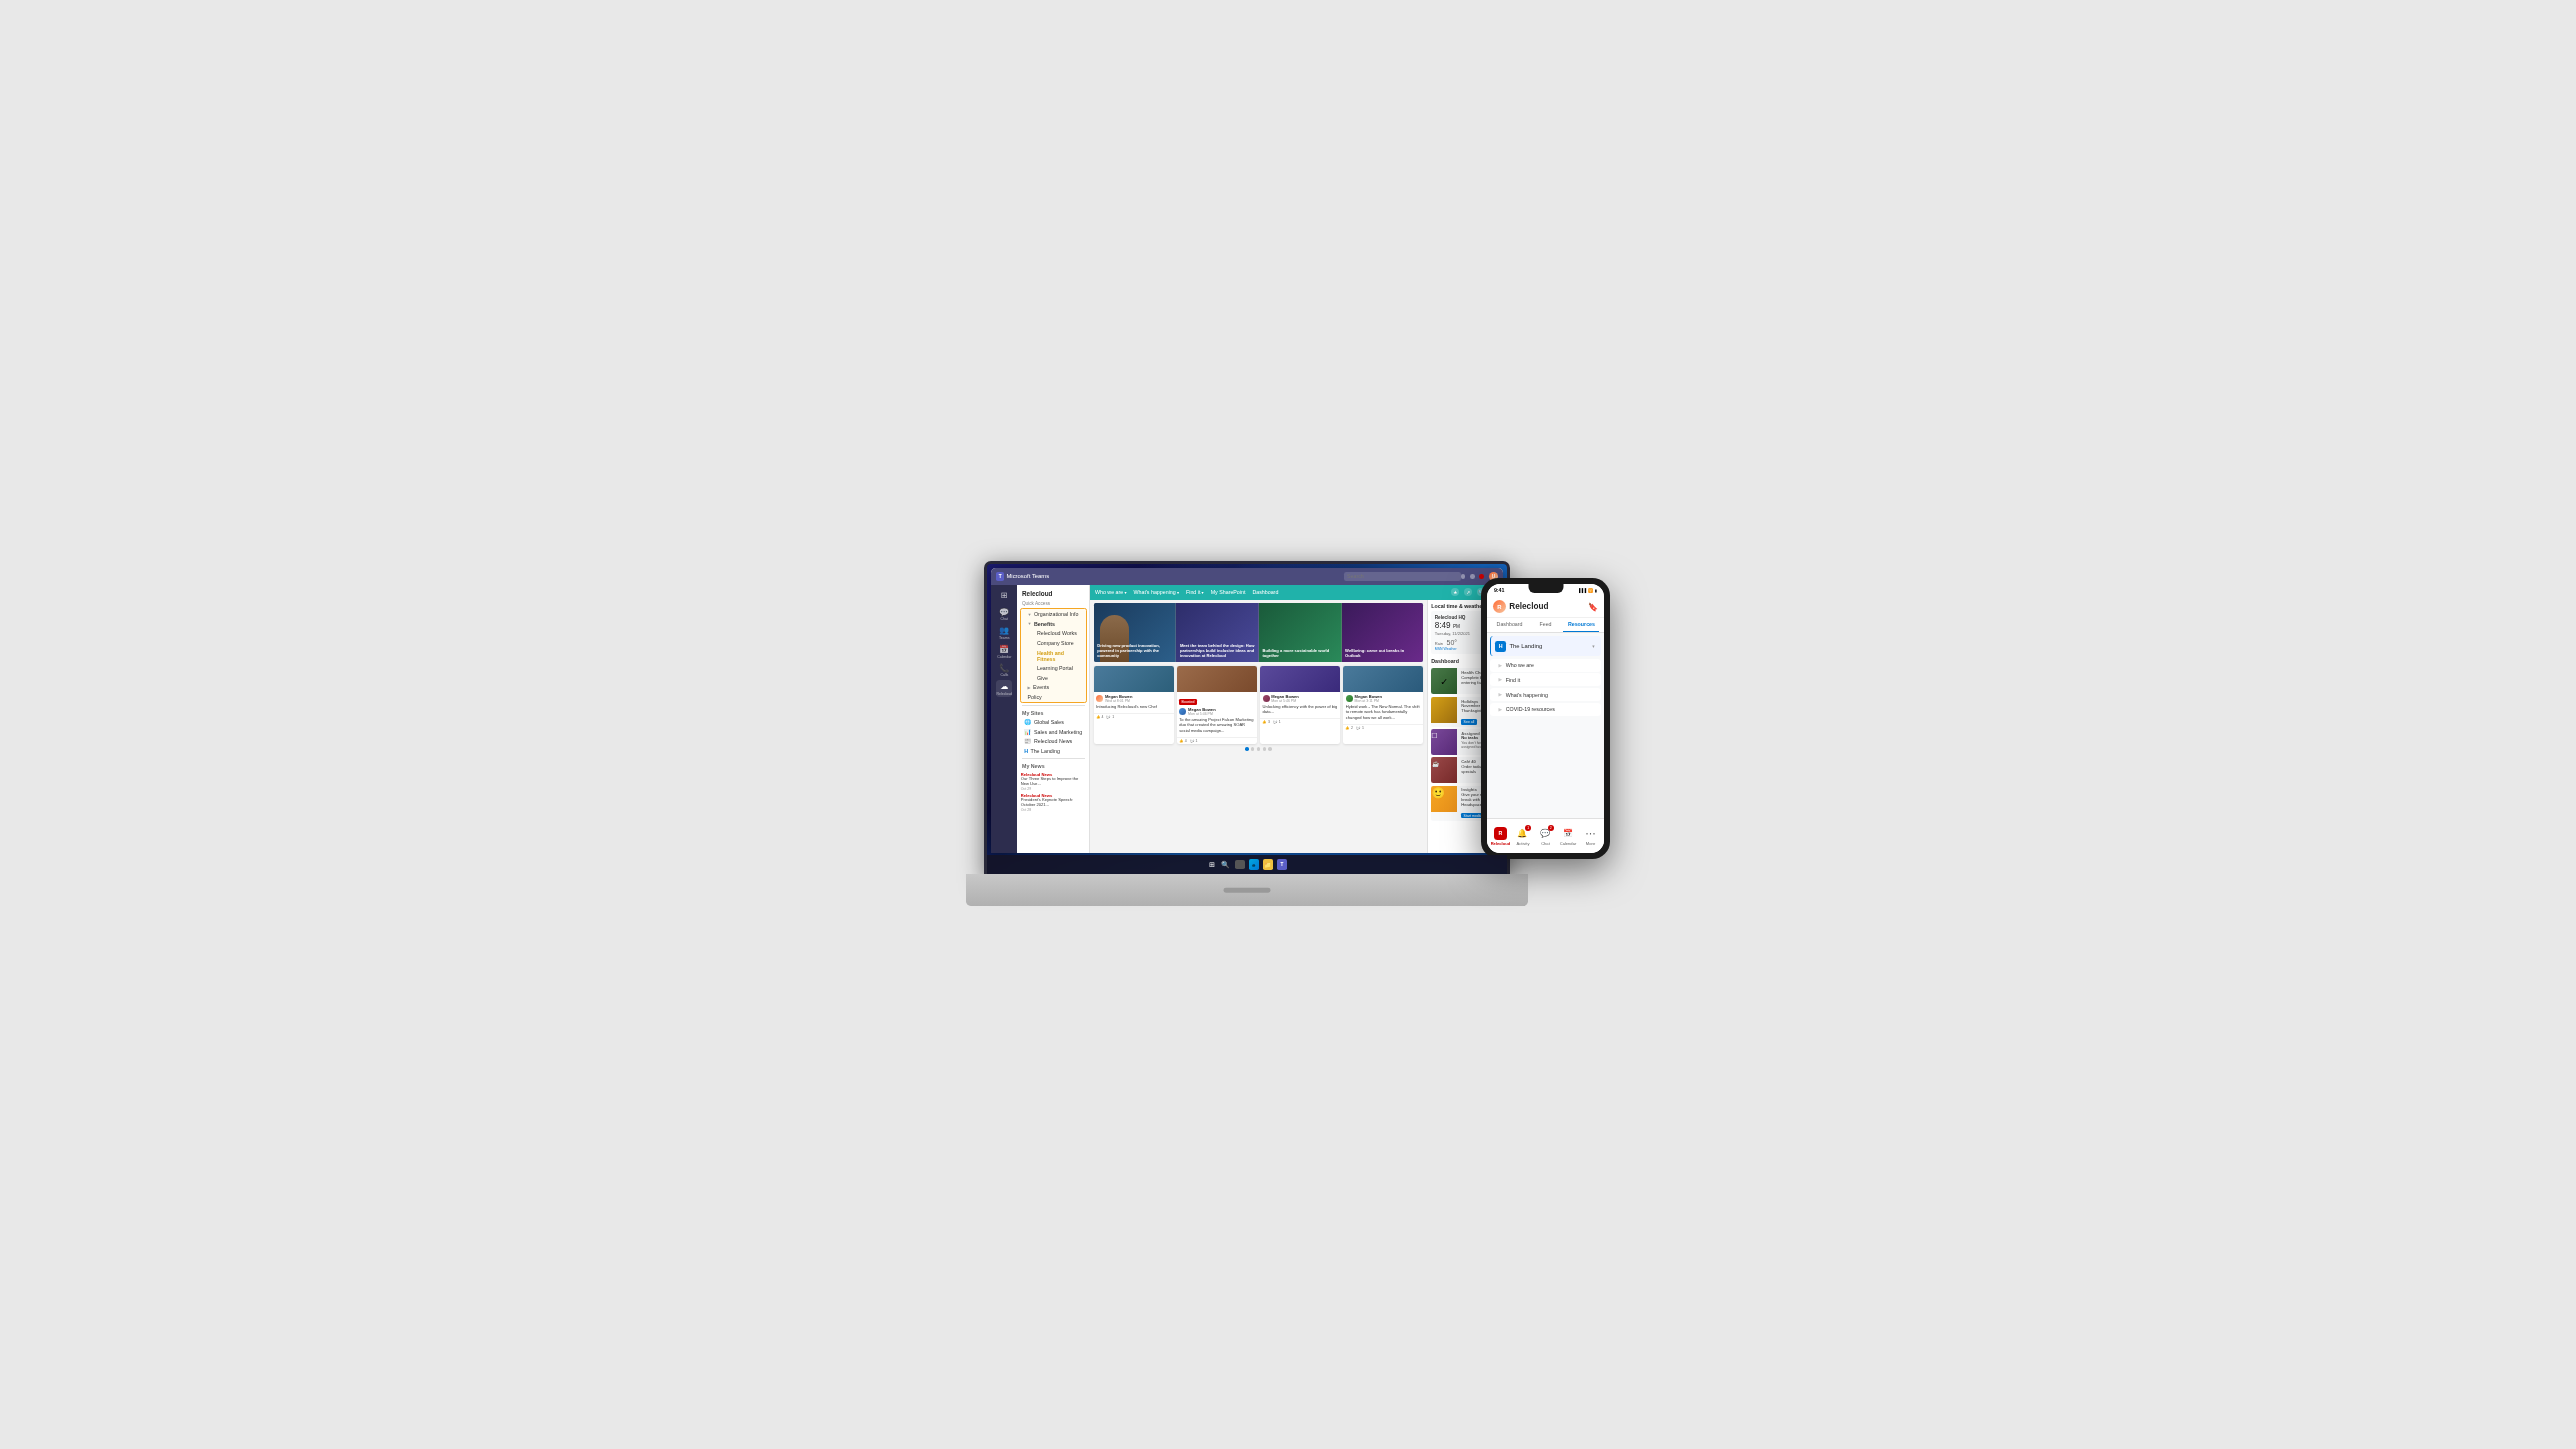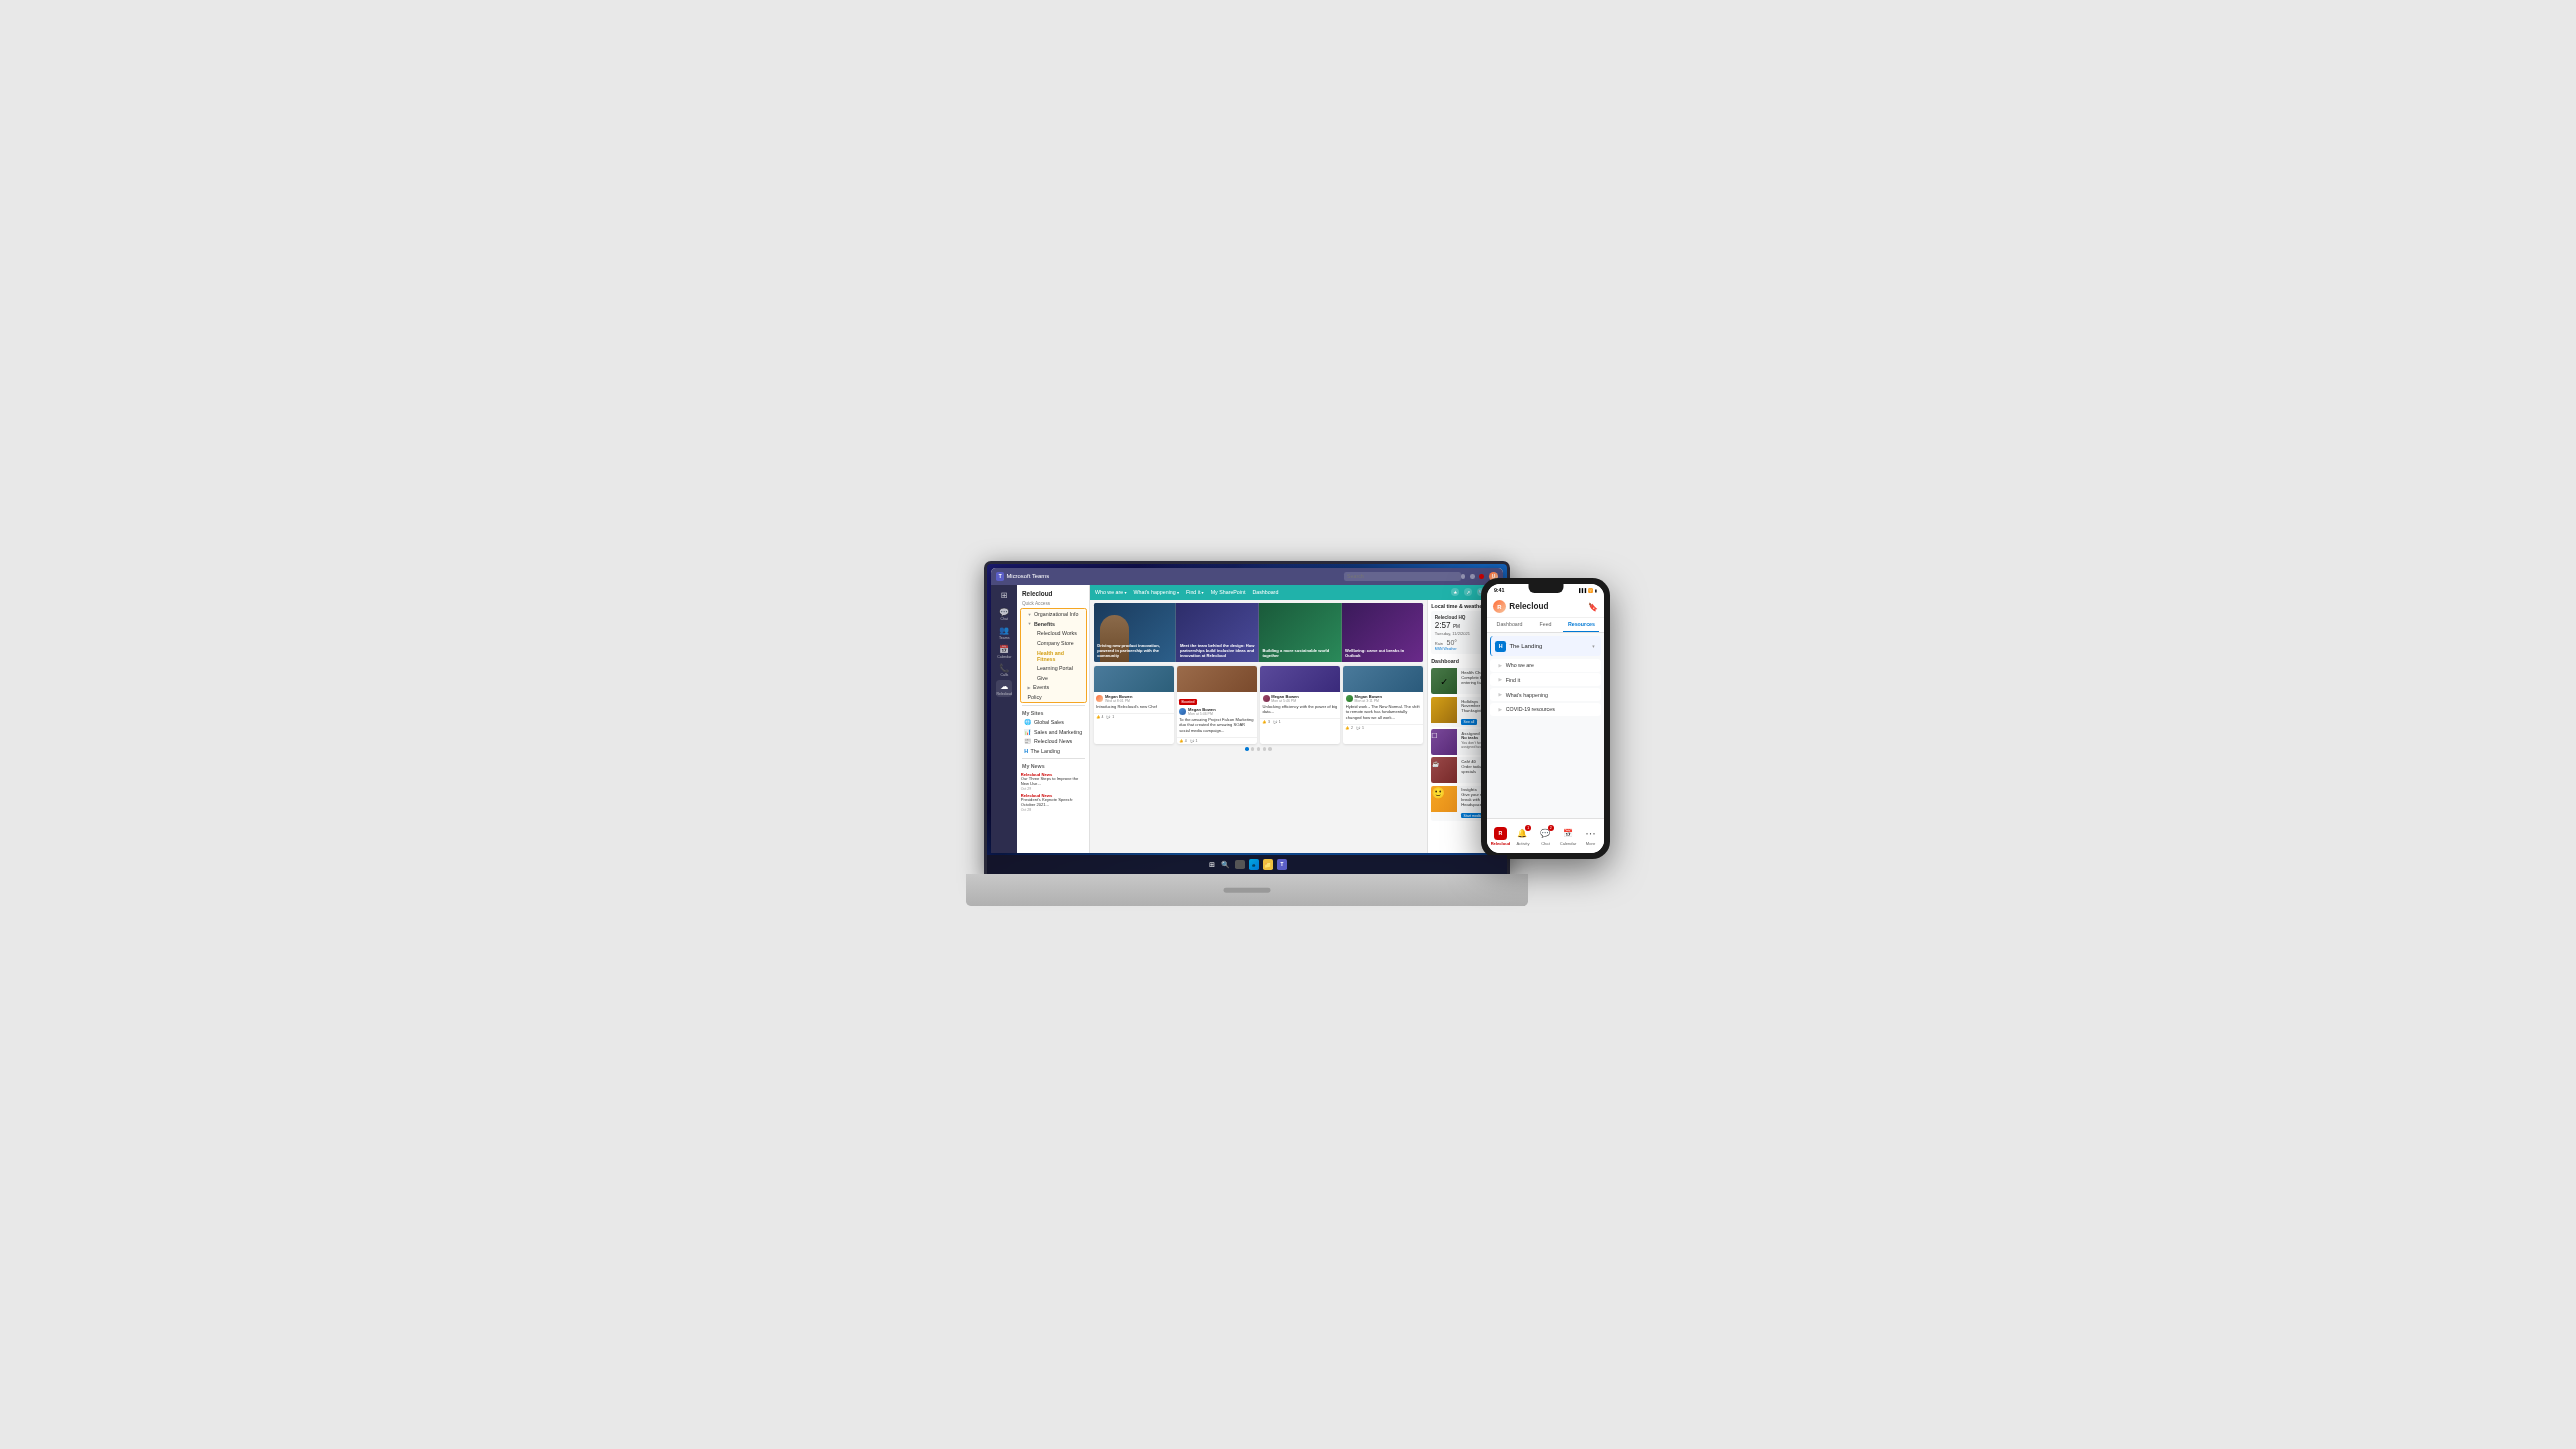--- a/index.html
+++ b/index.html
@@ -1137,21 +1137,21 @@
                   </div>
 
                 </div>
 
                 <div class="sp-right-panel">
 
                   <div class="widget-title">Local time &amp; weather</div>
                   <div class="weather-widget">
                     <div class="weather-location">Relecloud HQ</div>
                     <div class="weather-time">
-                      <span>2:57</span>
+                      <span>8:49</span>
                       <span class="pm">PM</span>
                     </div>
                     <div style="font-size:4.1px; color:#666;">Tuesday, 11/2/2021</div>
                     <div style="margin-top:2.3px; font-size:4.1px; color:#666;">
                       <span>Rain</span>
                       <span style="font-size:7px; margin-left:2.3px;">50°</span>
                     </div>
                     <div style="font-size:3.5px; color:#0078d4; margin-top:1.2px;">MSN Weather</div>
                   </div>
 

